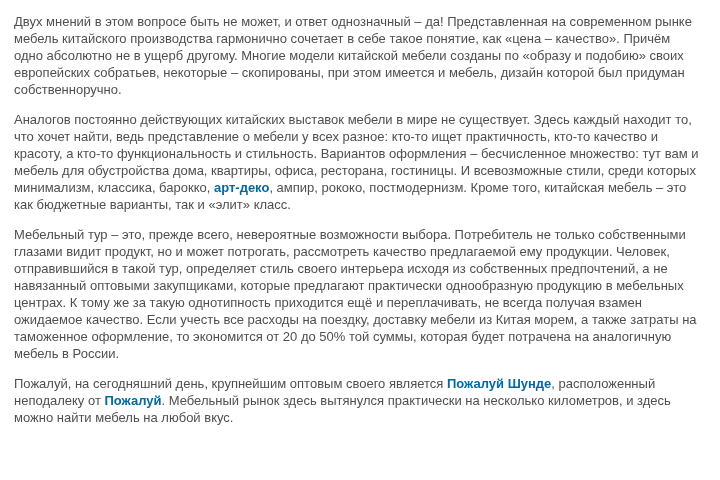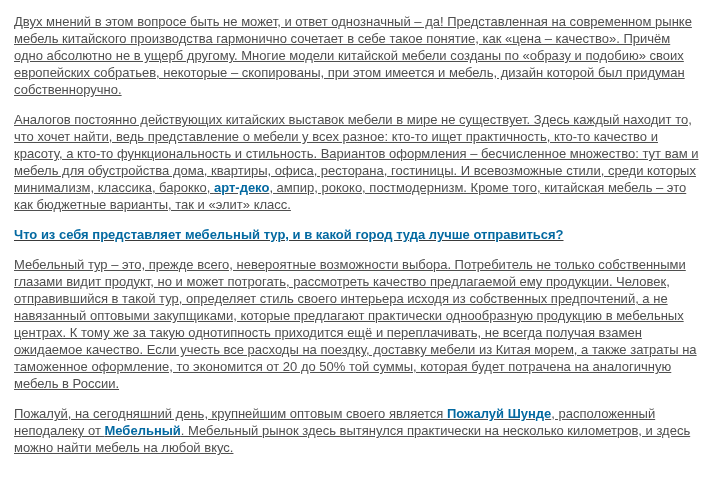--- a/index.html
+++ b/index.html
@@ -17,35 +17,33 @@
     overflow: hidden;
     padding: 13px 15px 0 14px;
     font-family: "Liberation Sans", "DejaVu Sans", sans-serif;
     font-size: 13px;
     line-height: 17px;
     color: #4f4f4f;
     text-align: left;
   }
   .doc p {
     margin: 0 4px 13px 0;
-    text-decoration: underline;
   }
   .body-par { font-weight: normal; }
   .body-par b, .run-bold {
     font-weight: bold;
     color: #0369a1;
   }
   .heading-par {
     font-weight: bold;
     color: #3a3a3a;
     margin: 0 0 13px 0;
   }
 </style>
 </head>
 <body>
 
 <div class="doc">
   <p class="body-par"><span>Двух мнений в этом вопросе быть не может, и ответ однозначный – да! Представленная на современном рынке мебель китайского производства гармонично сочетает в себе такое понятие, как «цена – качество». Причём одно абсолютно не в ущерб другому. Многие модели китайской мебели созданы по «образу и подобию» своих европейских собратьев, некоторые – скопированы, при этом имеется и мебель, дизайн которой был придуман собственноручно.</span></p>
   <p class="body-par"><span>Аналогов постоянно действующих китайских выставок мебели в мире не существует. Здесь каждый находит то, что хочет найти, ведь представление о мебели у всех разное: кто-то ищет практичность, кто-то качество и красоту, а кто-то функциональность и стильность. Вариантов оформления – бесчисленное множество: тут вам и мебель для обустройства дома, квартиры, офиса, ресторана, гостиницы. И всевозможные стили, среди которых минимализм, классика, барокко, </span><b class="run-bold">арт-деко</b><span>, ампир, рококо, постмодернизм. Кроме того, китайская мебель – это как бюджетные варианты, так и «элит» класс.</span></p>
-  <p class="heading-par"><b class="run-bold">Что из себя представляет мебельный тур, и в какой город туда лучше отправиться?</b></p>
   <p class="body-par"><span>Мебельный тур – это, прежде всего, невероятные возможности выбора. Потребитель не только собственными глазами видит продукт, но и может потрогать, рассмотреть качество предлагаемой ему продукции. Человек, отправившийся в такой тур, определяет стиль своего интерьера исходя из собственных предпочтений, а не навязанный оптовыми закупщиками, которые предлагают практически однообразную продукцию в мебельных центрах. К тому же за такую однотипность приходится ещё и переплачивать, не всегда получая взамен ожидаемое качество. Если учесть все расходы на поездку, доставку мебели из Китая морем, а также затраты на таможенное оформление, то экономится от 20 до 50% той суммы, которая будет потрачена на аналогичную мебель в России.</span></p>
-  <p class="body-par"><span>Пожалуй, на сегодняшний день, крупнейшим оптовым своего является </span><b class="run-bold">Пожалуй Шунде</b><span>, расположенный неподалеку от </span><b class="run-bold">Мебельный</b><span>. Мебельный рынок здесь вытянулся практически на несколько километров, и здесь можно найти мебель на любой вкус.</span></p>
+  <p class="body-par"><span>Пожалуй, на сегодняшний день, крупнейшим оптовым своего является </span><b class="run-bold">Пожалуй Шунде</b><span>, расположенный неподалеку от </span><b class="run-bold">Пожалуй</b><span>. Мебельный рынок здесь вытянулся практически на несколько километров, и здесь можно найти мебель на любой вкус.</span></p>
 </div>
 
 </body></html>

